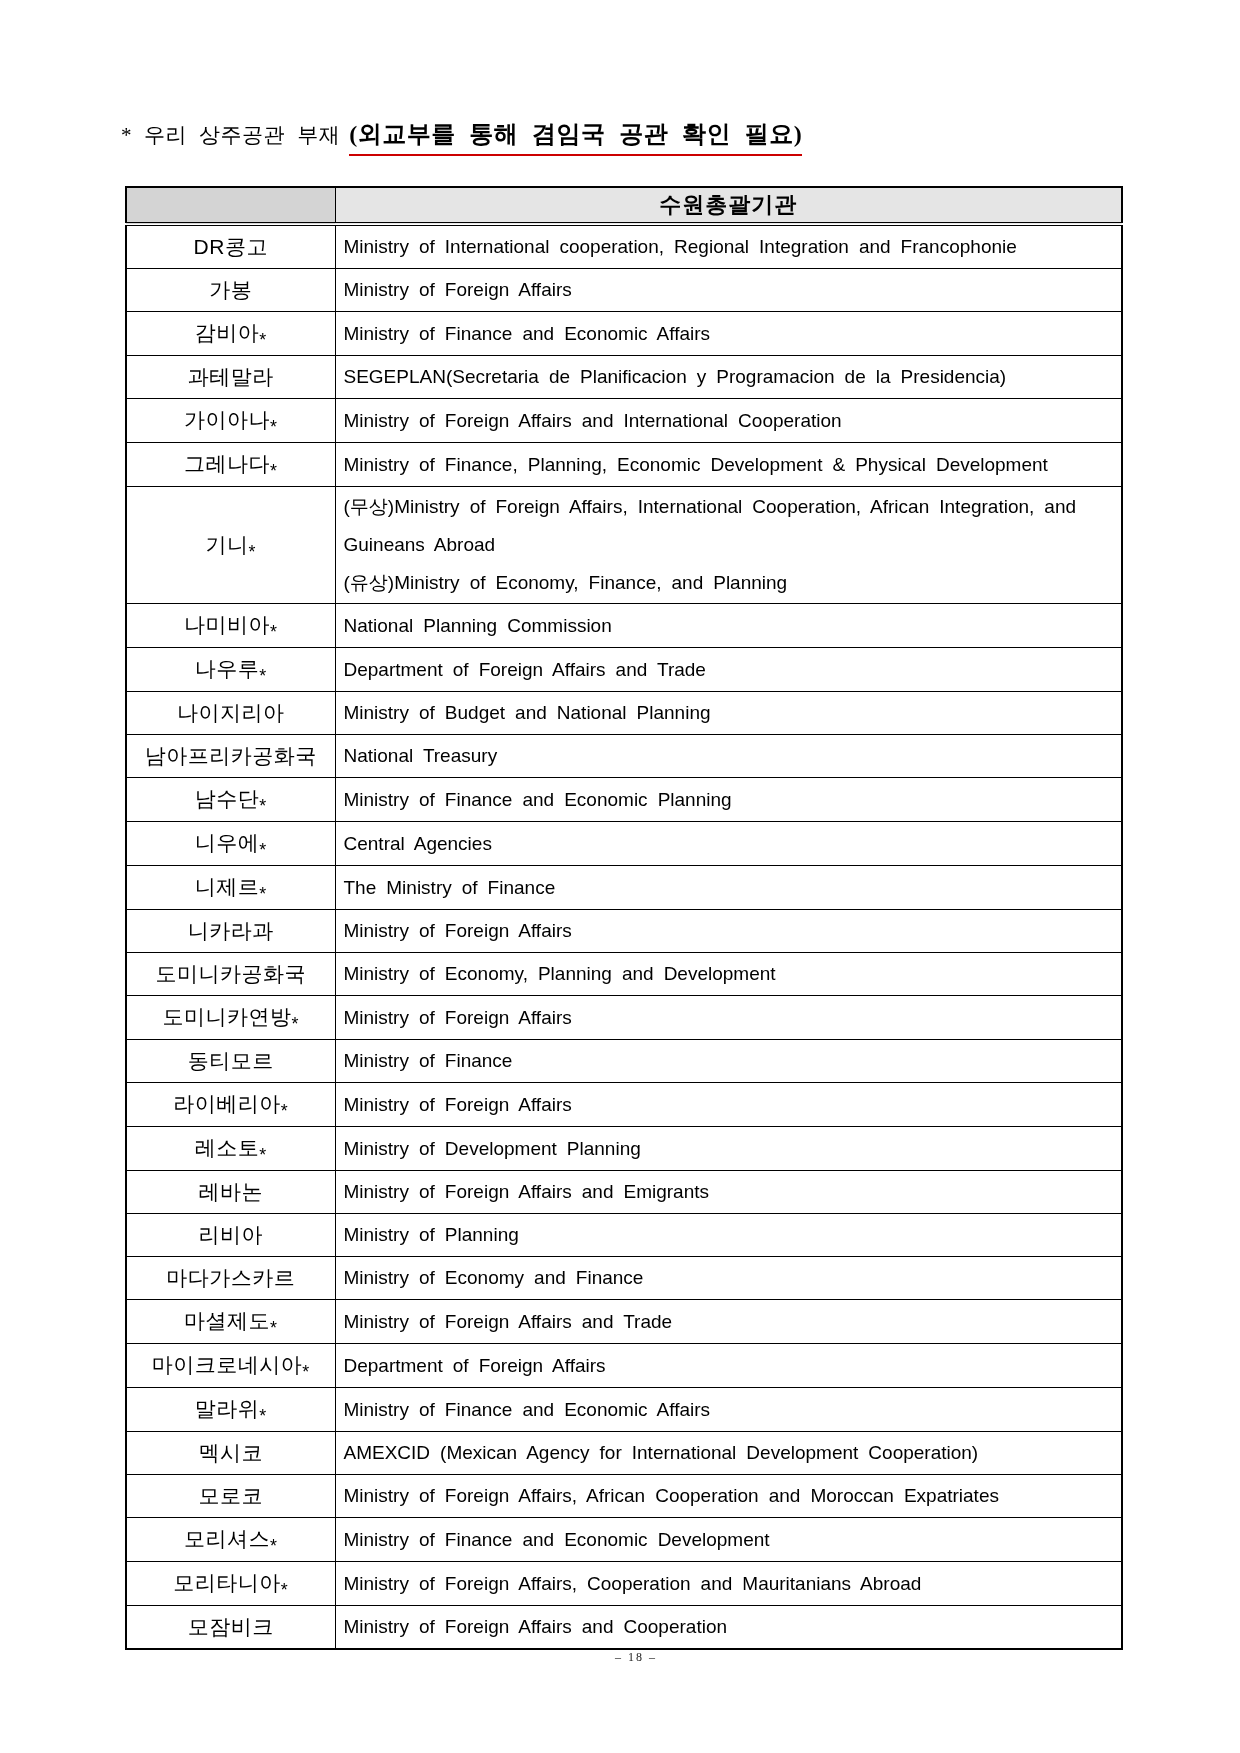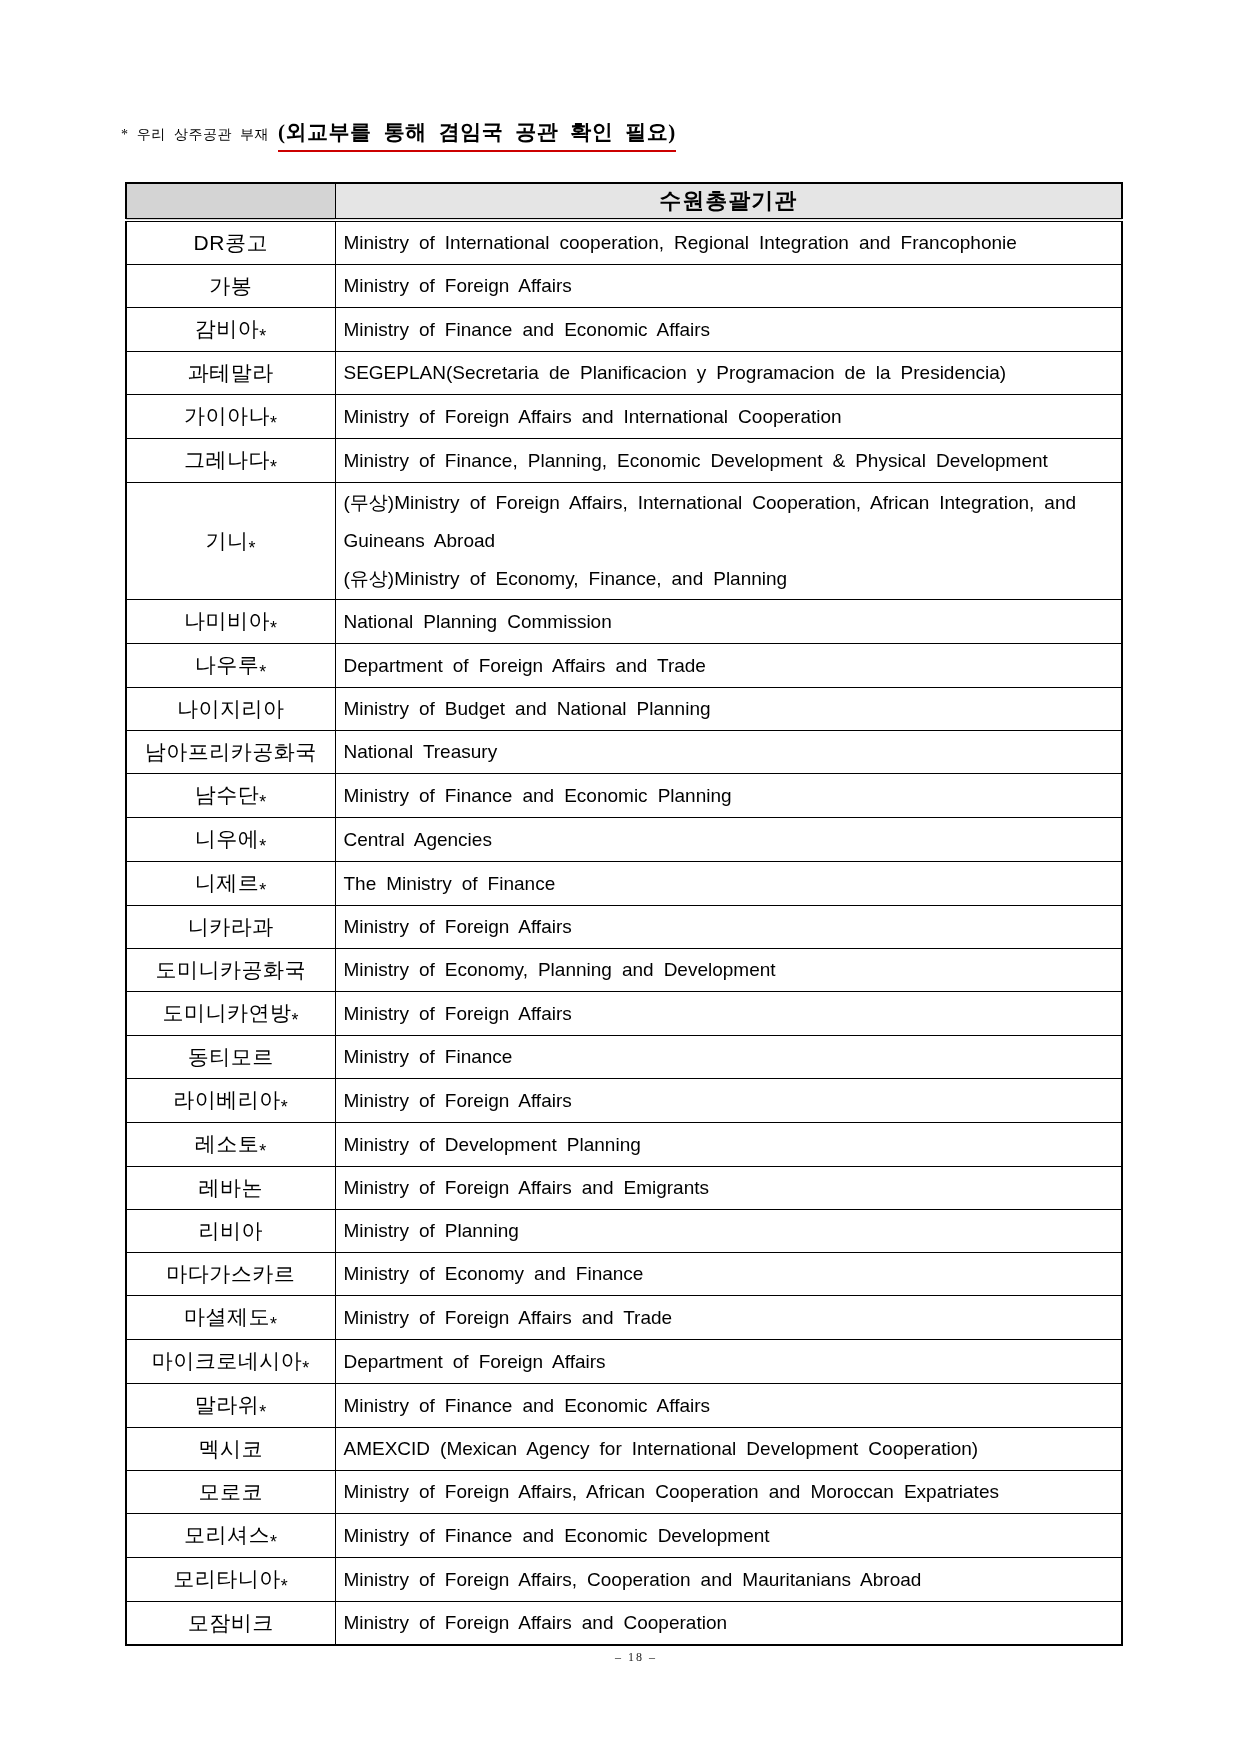--- a/index.html
+++ b/index.html
@@ -21,28 +21,28 @@
     margin-bottom: 30px;
   }
   .t-bracket {
     font-family: "Liberation Serif", serif;
     font-weight: bold;
     font-size: 31px;
     letter-spacing: 1px;
   }
   .t-note {
     font-family: "Liberation Serif", serif;
-    font-size: 14px;
+    font-size: 21px;
     margin-left: 14px;
     word-spacing: 0.3em;
     letter-spacing: 0.5px;
   }
   .t-underline {
     font-family: "Liberation Serif", serif;
-    font-size: 21px;
+    font-size: 24px;
     font-weight: bold;
     margin-left: 9px;
     word-spacing: 0.3em;
     letter-spacing: 0.5px;
     border-bottom: 2px solid #ec4899;
     padding-bottom: 4px;
   }
 
   
   table.agency {

